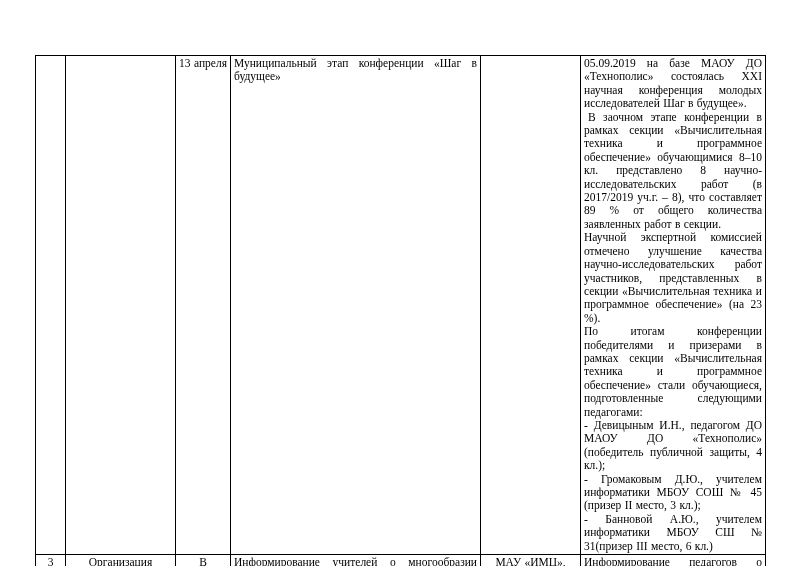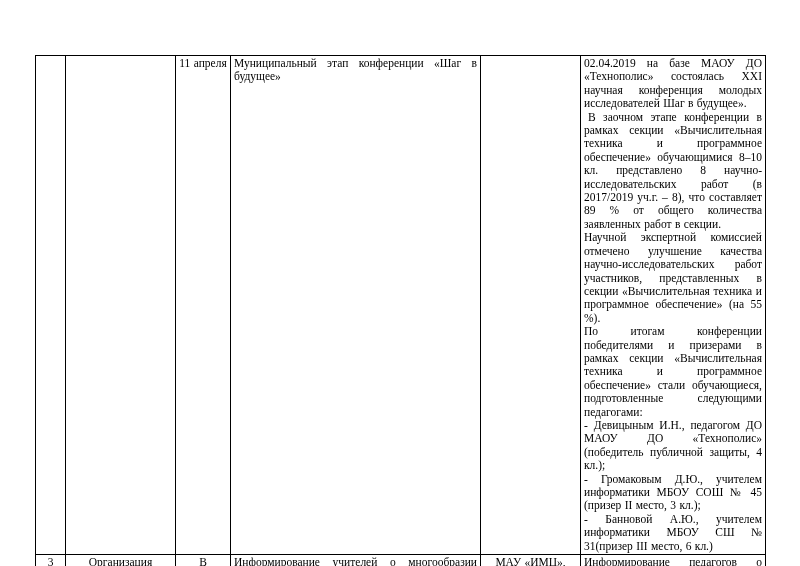--- a/index.html
+++ b/index.html
@@ -61,27 +61,27 @@
       <col style="width:55px">
       <col style="width:250px">
       <col style="width:100px">
       <col style="width:185px">
     </colgroup>
 
     <tbody>
         <tr class="row-tall">
       <td class="cell-center"></td>
       <td class="cell-center"></td>
-      <td class="cell-center">11 апреля</td>
+      <td class="cell-center">13 апреля</td>
       <td class="cell-justify">Муниципальный этап конференции «Шаг в будущее»</td>
       <td class="cell-center"></td>
       <td>
-        <p>02.04.2019 на базе МАОУ ДО «Технополис» состоялась XXI научная конференция молодых исследователей Шаг в будущее».</p>
+        <p>05.09.2019 на базе МАОУ ДО «Технополис» состоялась XXI научная конференция молодых исследователей Шаг в будущее».</p>
         <p class="indent-sm">В заочном этапе конференции в рамках секции «Вычислительная техника и программное обеспечение» обучающимися 8–10 кл. представлено 8 научно-исследовательских работ (в 2017/2019 уч.г. – 8), что составляет 89 % от общего количества заявленных работ в секции.</p>
-        <p>Научной экспертной комиссией отмечено улучшение качества научно-исследовательских работ участников, представленных в секции «Вычислительная техника и программное обеспечение» (на 55 %).</p>
+        <p>Научной экспертной комиссией отмечено улучшение качества научно-исследовательских работ участников, представленных в секции «Вычислительная техника и программное обеспечение» (на 23 %).</p>
         <p>По итогам конференции победителями и призерами в рамках секции «Вычислительная техника и программное обеспечение» стали обучающиеся, подготовленные следующими педагогами:</p>
         <p>- Девицыным И.Н., педагогом ДО МАОУ ДО «Технополис» (победитель публичной защиты, 4 кл.);</p>
         <p>- Громаковым Д.Ю., учителем информатики МБОУ СОШ № 45 (призер II место, 3 кл.);</p>
         <p>- Банновой А.Ю., учителем информатики МБОУ СШ № 31(призер III место, 6 кл.)</p>
       </td>
     </tr>
 
     <tr class="row-cut">
       <td class="cell-center">3</td>
       <td class="cell-center">Организация творчества учащихся</td>

